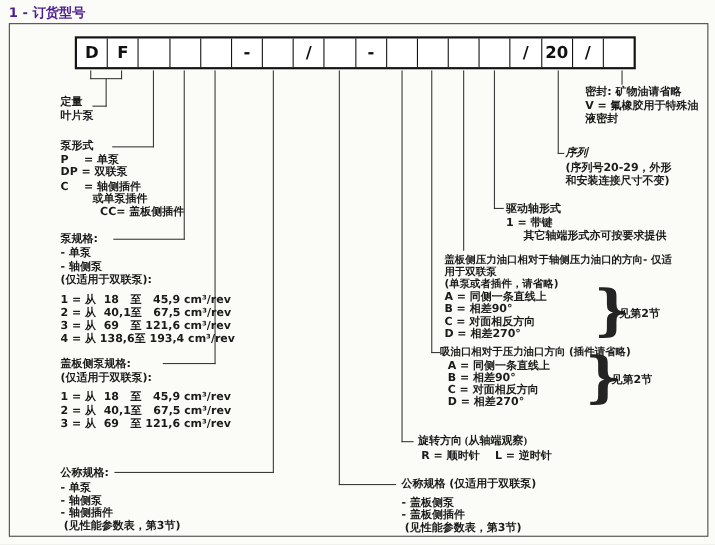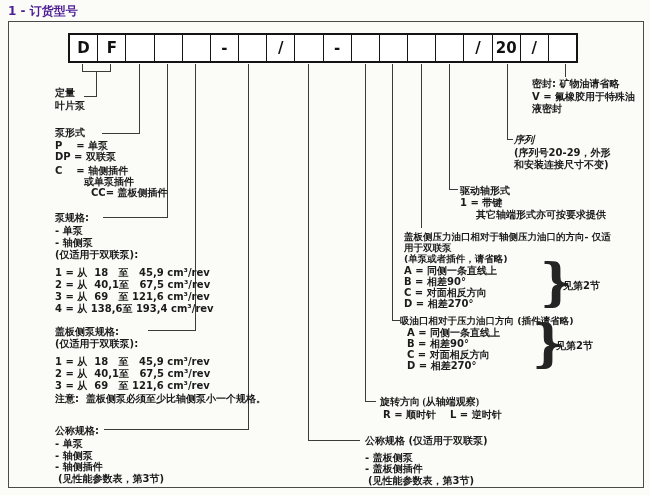--- a/index.html
+++ b/index.html
@@ -120,21 +120,20 @@
   <div class="lbl" style="left:55px;top:267px;">1 = 从  18   至   45,9 cm³/rev</div>
   <div class="lbl" style="left:55px;top:279px;">2 = 从  40,1至   67,5 cm³/rev</div>
   <div class="lbl" style="left:55px;top:291px;">3 = 从  69   至 121,6 cm³/rev</div>
   <div class="lbl" style="left:55px;top:303px;">4 = 从 138,6至 193,4 cm³/rev</div>
 
   <div class="lbl" style="left:55px;top:326px;">盖板侧泵规格:</div>
   <div class="lbl" style="left:55px;top:338px;">(仅适用于双联泵):</div>
   <div class="lbl" style="left:55px;top:356px;">1 = 从  18   至   45,9 cm³/rev</div>
   <div class="lbl" style="left:55px;top:368px;">2 = 从  40,1至   67,5 cm³/rev</div>
   <div class="lbl" style="left:55px;top:380px;">3 = 从  69   至 121,6 cm³/rev</div>
-  <div class="lbl" style="left:55px;top:393px;"><span style="font-weight:800;">注意:</span><span>  盖板侧泵必须至少比轴侧泵小一个规格。</span></div>
 
   <div class="lbl" style="left:55px;top:425px;">公称规格:</div>
   <div class="lbl" style="left:55px;top:438px;">- 单泵</div>
   <div class="lbl" style="left:55px;top:450px;">- 轴侧泵</div>
   <div class="lbl" style="left:55px;top:461px;">- 轴侧插件</div>
   <div class="lbl" style="left:58px;top:473px;">(见性能参数表，第3节)</div>
 
   <div class="lbl" style="left:380px;top:396px;font-family:Liberation Serif, serif;">旋转方向 (从轴端观察)</div>
   <div class="lbl" style="left:383px;top:409px;">R = 顺时针    L = 逆时针</div>
 

